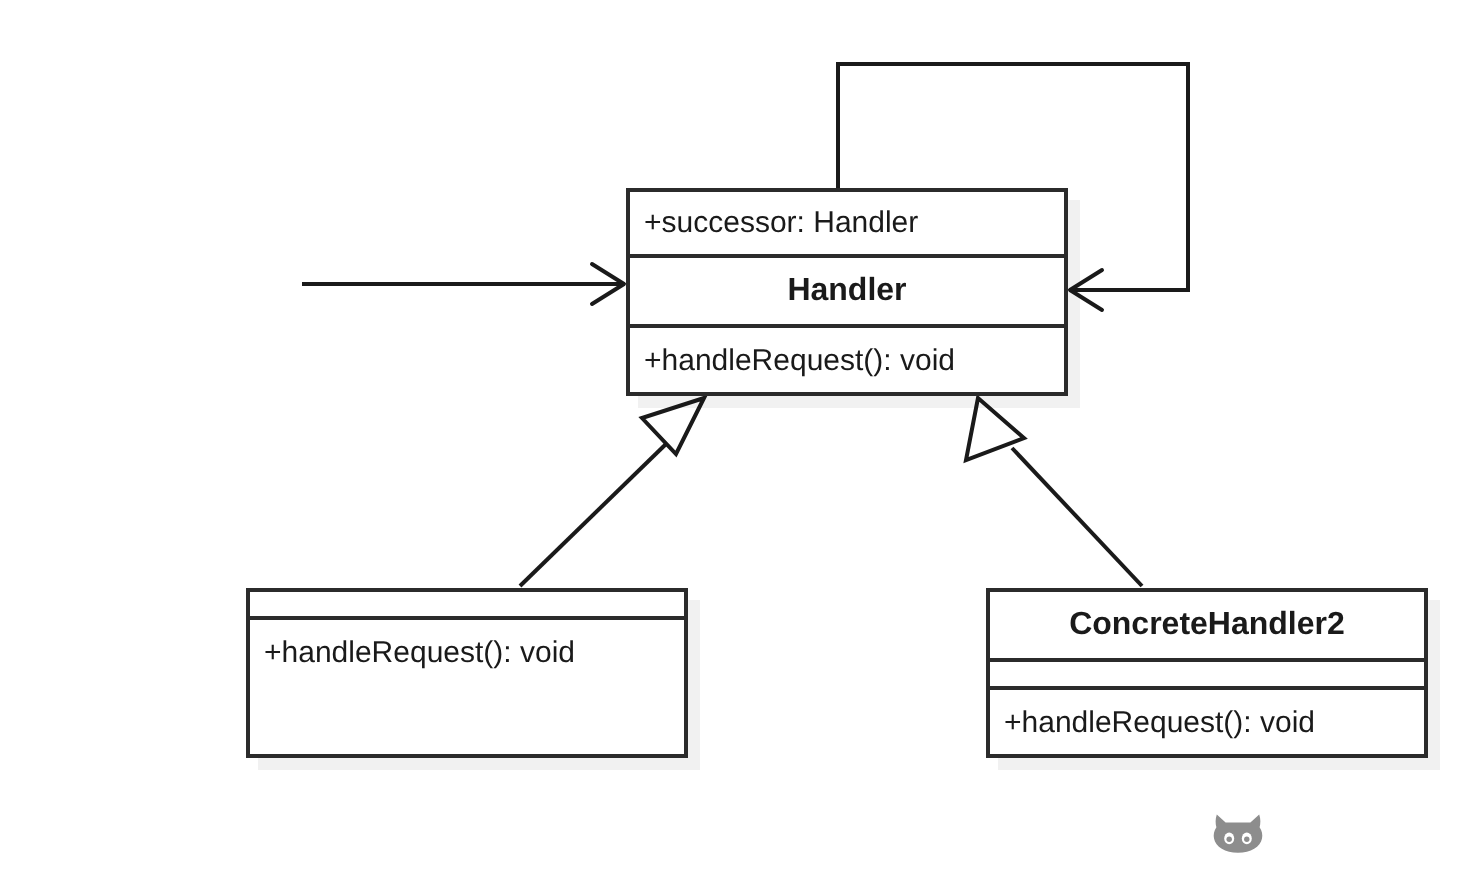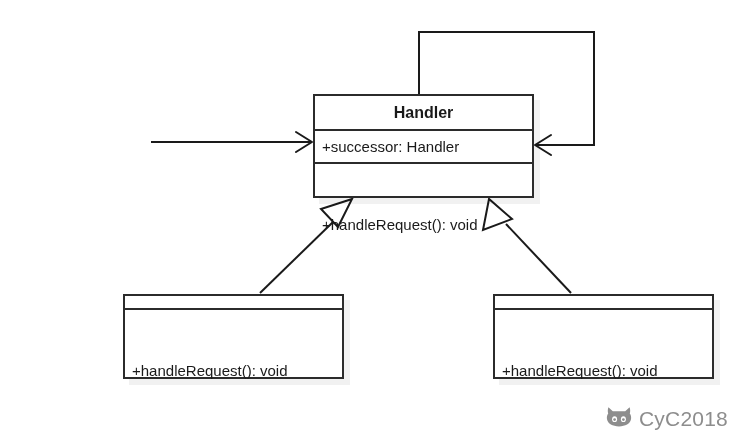--- a/index.html
+++ b/index.html
@@ -45,21 +45,20 @@
     border-bottom: 2px solid #2b2b2b;
   }
   .uml-row.members {
     justify-content: flex-start;
     font-size: 15px;
     padding-left: 7px;
     border-bottom: 2px solid #2b2b2b;
   }
   .uml-row.members.last {
     border-bottom: none;
-    margin-top: 44px;
   }
   .uml-row.empty {
     border-bottom: 2px solid #2b2b2b;
   }
   .uml-row.empty.last {
     border-bottom: none;
   }
 
   
   #class-client { left: 25px; top: 104px; width: 126px; height: 73px; }
@@ -120,44 +119,44 @@
     </g>
 
     <g>
       <line x1="571" y1="293" x2="506" y2="224" stroke="#1a1a1a" stroke-width="2"></line>
       <polygon points="489,199 483,230 512,219" fill="#ffffff" stroke="#1a1a1a" stroke-width="2" stroke-linejoin="miter"></polygon>
     </g>
   </svg>
 
 
   <div class="uml-class" id="class-handler">
+    <div class="uml-row members attrs">+successor: Handler</div>
     <div class="uml-row title">Handler</div>
-    <div class="uml-row members attrs">+successor: Handler</div>
     <div class="uml-row members ops last">+handleRequest(): void</div>
   </div>
 
   <div class="uml-class concrete" id="class-concrete1">
     <div class="uml-row empty empty-a"></div>
     <div class="uml-row members ops last">+handleRequest(): void</div>
   </div>
 
   <div class="uml-class concrete" id="class-concrete2">
+    <div class="uml-row title">ConcreteHandler2</div>
     <div class="uml-row empty empty-a"></div>
     <div class="uml-row members ops last">+handleRequest(): void</div>
   </div>
 
   <div id="watermark">
     <span>
       <svg width="26" height="22" viewBox="0 0 26 22" xmlns="http://www.w3.org/2000/svg">
         <path d="M2.4 1.2 L6.8 5.2 L19.2 5.2 L23.6 1.2 C24.4 3.4 24.3 6.0 23.8 7.6
                  C25.0 9.4 25.4 11.3 25.0 13.3 C24.2 17.6 19.4 20.4 13.0 20.4
                  C6.6 20.4 1.8 17.6 1.0 13.3 C0.6 11.3 1.0 9.4 2.2 7.6
                  C1.7 6.0 1.6 3.4 2.4 1.2 Z" fill="#8d8d8d"></path>
         <ellipse cx="8.6" cy="13.2" rx="2.5" ry="2.9" fill="#ffffff"></ellipse>
         <ellipse cx="17.4" cy="13.2" rx="2.5" ry="2.9" fill="#ffffff"></ellipse>
         <circle cx="8.6" cy="13.6" r="1.35" fill="#8d8d8d"></circle>
         <circle cx="17.4" cy="13.6" r="1.35" fill="#8d8d8d"></circle>
       </svg>
     </span>
-    <span class="wm-text">CyC2018</span>
   </div>
 
 </div>
 
 </body></html>

